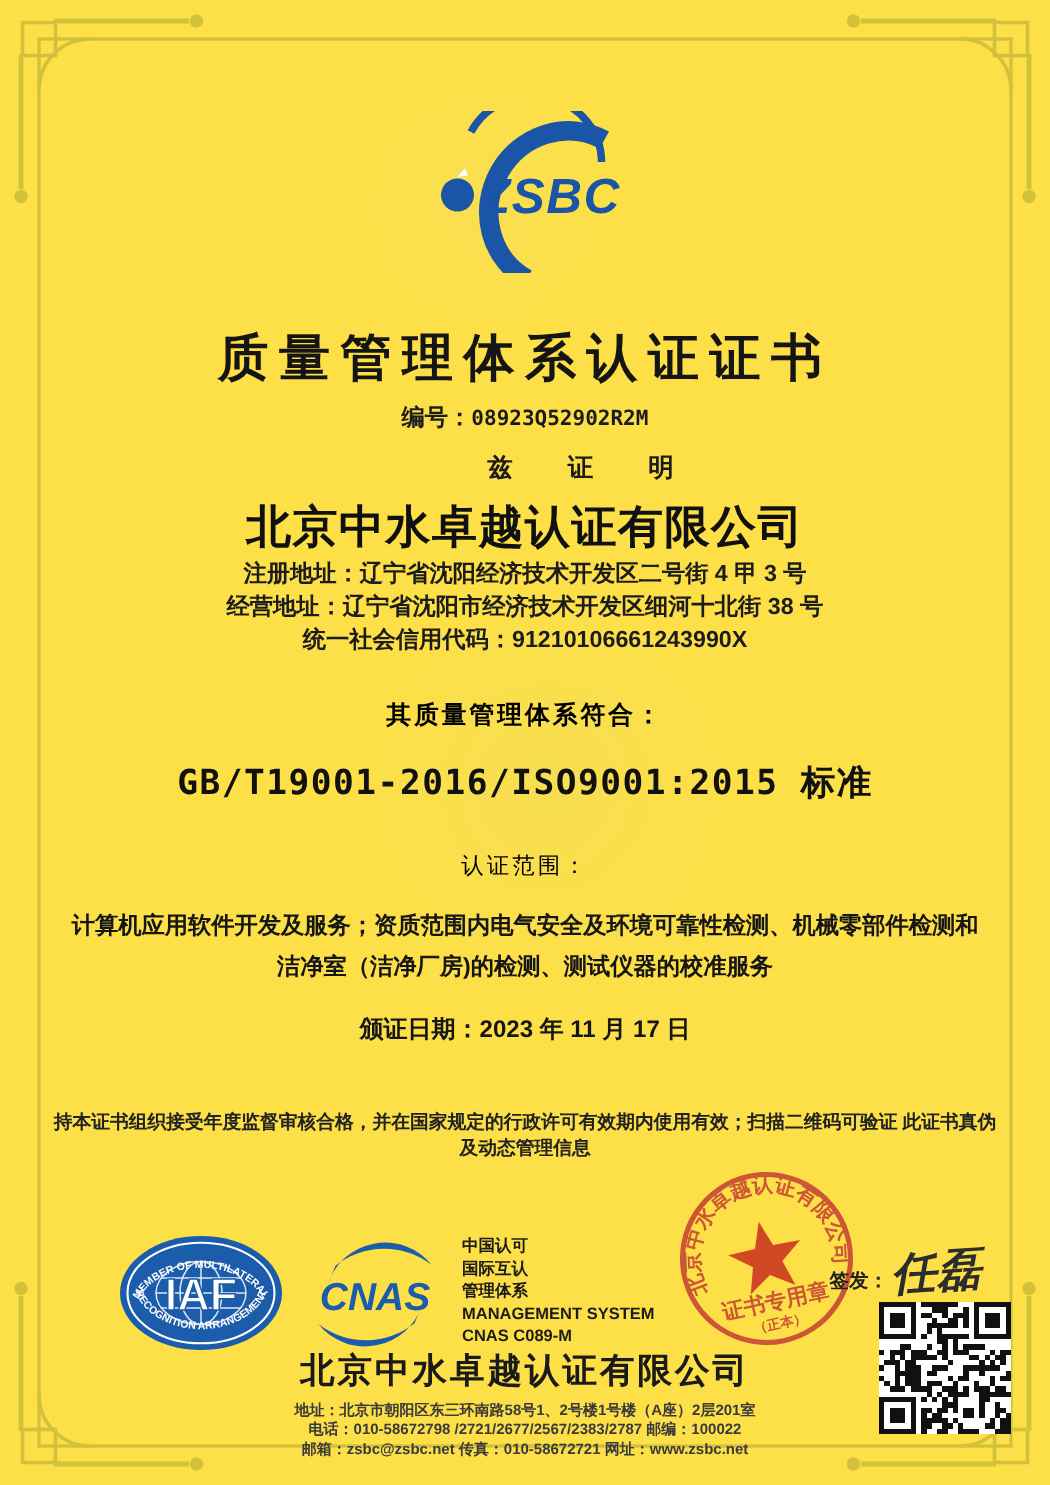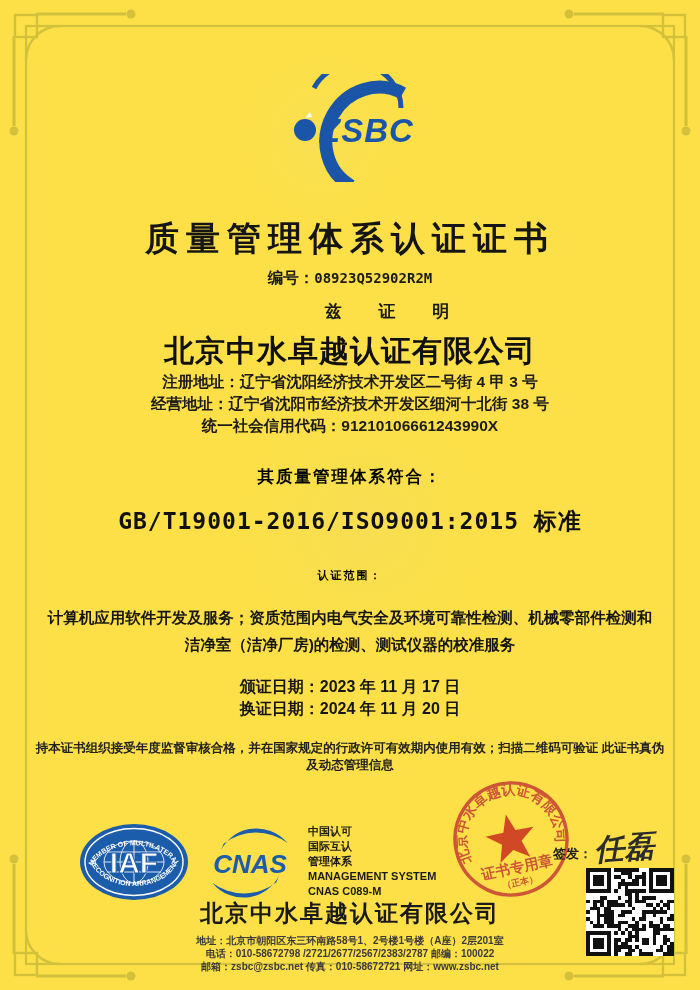--- a/index.html
+++ b/index.html
@@ -12,21 +12,21 @@
   .border-svg{position:absolute;left:0;top:0;}
   .abs{position:absolute;}
   .ctr{left:0;width:700px;text-align:center;}
   .title{font-size:34px;font-weight:bold;letter-spacing:7px;color:#151515;}
   .certno{font-size:14px;font-weight:bold;font-family:"DejaVu Sans Mono",monospace;color:#1b1b1b;}
   .attest{font-size:17px;font-weight:bold;letter-spacing:16px;color:#1b1b1b;}
   .company{font-size:30px;font-weight:bold;color:#101010;letter-spacing:1px;}
   .addr{font-size:15.5px;font-weight:bold;color:#1c1c1c;}
   .conform{font-size:16.5px;font-weight:bold;letter-spacing:2px;}
   .standard{font-size:23px;font-weight:bold;font-family:"DejaVu Sans Mono",monospace;letter-spacing:1px;color:#111;}
-  .scopelabel{font-size:11px;font-weight:bold;letter-spacing:2px;}
+  .scopelabel{font-size:15px;font-weight:normal;letter-spacing:2px;}
   .scope{font-size:15.5px;font-weight:bold;line-height:27px;color:#161616;}
   .dates{font-size:16px;font-weight:bold;line-height:21.5px;text-align:left;display:inline-block;color:#161616;}
   .notice{font-size:12.5px;font-weight:bold;line-height:17px;color:#222;}
   .accline{font-size:11px;font-weight:bold;line-height:15px;color:#1b1b1b;text-align:left;}
   .accline-en{font-family:"Liberation Sans",sans-serif;}
   .issuer{font-size:23px;font-weight:bold;letter-spacing:2px;color:#1a1a1a;}
   .smalladdr{font-size:10px;line-height:13.5px;color:#3a3a3a;font-weight:bold;}
   .sig-label{font-size:13px;font-weight:bold;color:#222;margin-left:13px;}
   .sig-name{font-family:"Liberation Serif",serif;font-style:italic;font-weight:bold;font-size:30px;color:#2c2c2c;transform:rotate(-4deg);display:inline-block;margin-left:2px;}
 </style>
@@ -81,21 +81,20 @@
 
   <div class="abs ctr conform" style="top:466px;">其质量管理体系符合：</div>
   <div class="abs ctr standard" style="top:506px;">GB/T19001-2016/ISO9001:2015 标准</div>
 
   <div class="abs ctr scopelabel" style="top:568px;">认证范围：</div>
   <div class="abs scope" style="left:45px;top:604px;width:610px;text-align:center;">计算机应用软件开发及服务；资质范围内电气安全及环境可靠性检测、机械零部件检测和洁净室（洁净厂房)的检测、测试仪器的校准服务</div>
 
   <div class="abs ctr" style="top:676px;">
     <div class="dates">
       <div><span>颁证日期：</span><span>2023 年 11 月 17 日</span></div>
-      <div><span>换证日期：</span><span>2024 年 11 月 20 日</span></div>
     </div>
   </div>
 
   <div class="abs notice" style="left:35px;top:740px;width:630px;text-align:center;">持本证书组织接受年度监督审核合格，并在国家规定的行政许可有效期内使用有效；扫描二维码可验证 此证书真伪及动态管理信息</div>
 
   <div class="abs" style="left:78px;top:822px;">
     <svg width="112" height="80" viewBox="0 0 112 80">
       <defs>
         <path id="iafTop" d="M14 45 A44 31 0 0 1 98 45"></path>
         <path id="iafBot" d="M12 38 A45 33 0 0 0 100 38"></path>

